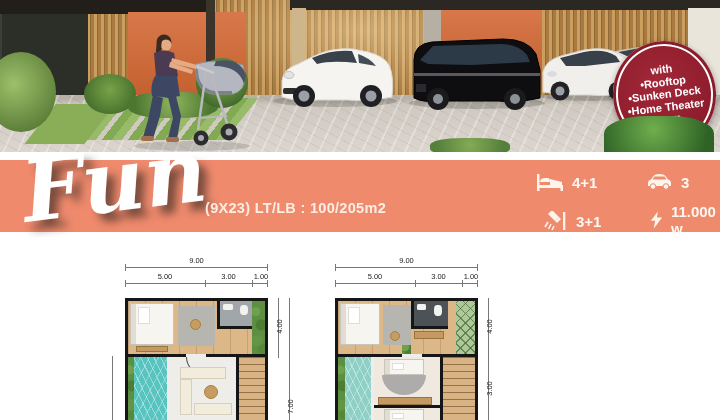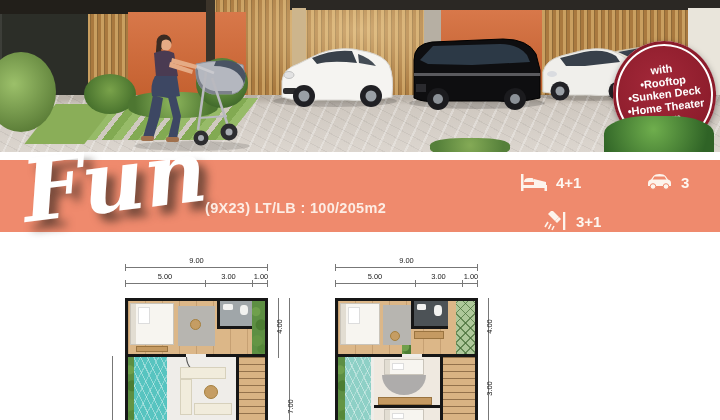--- a/index.html
+++ b/index.html
@@ -217,21 +217,21 @@
       <div>•Home Theater</div>
       <div>room</div>
     </div>
   </div>
 
   <div class="banner"></div>
   <div class="fun-title">Fun</div>
   <div class="spec">(9X23) LT/LB : 100/205m2</div>
 
 
-  <div class="stat" style="left:520px;top:173px;">
+  <div class="stat" style="left:536px;top:173px;">
     <svg width="28" height="19" viewBox="0 0 28 19">
       <rect x="1" y="1" width="2.5" height="17" fill="#fdf4ec"></rect>
       <path d="M4,9 Q4,5 9,5 L12,5 Q14,5 14,9 Z" fill="#fdf4ec"></path>
       <path d="M14,6 L26,9 L26,12 L14,12 Z" fill="#fdf4ec"></path>
       <rect x="1" y="12" width="26" height="3" fill="#fdf4ec"></rect>
       <rect x="24.5" y="12" width="2.5" height="6" fill="#fdf4ec"></rect>
     </svg>
     <span class="val">4+1</span>
   </div>
 
@@ -250,20 +250,26 @@
       <path d="M6,3 L13,10 L17,6 L10,-1 Z" fill="#fdf4ec"></path>
       <path d="M13,10 L17,6 L19,8 L15,12 Z" fill="#fdf4ec"></path>
       <line x1="6" y1="11" x2="3" y2="16" stroke="#fdf4ec" stroke-width="1.6"></line>
       <line x1="9" y1="13" x2="6.5" y2="18" stroke="#fdf4ec" stroke-width="1.6"></line>
       <line x1="12" y1="15" x2="10" y2="19" stroke="#fdf4ec" stroke-width="1.6"></line>
       <rect x="21" y="1" width="2.3" height="18" fill="#fdf4ec"></rect>
     </svg>
     <span class="val">3+1</span>
   </div>
 
+  <div class="stat" style="left:650px;top:203px;">
+    <svg width="16" height="22" viewBox="0 0 16 22">
+      <polygon points="10,0 1,12 6.5,12 4.5,22 15,8 8.5,8" fill="#fdf4ec"></polygon>
+    </svg>
+    <span class="val">11.000 w</span>
+  </div>
 
   <div class="plan" style="left:110px;top:252px;">
     <div class="dimlabel" style="left:15px;top:4px;width:143px;text-align:center;">9.00</div>
     <div class="dimline h-line" style="left:15px;top:15px;width:143px;"></div>
     <div class="dimline v-line" style="left:15px;top:12px;height:7px;"></div>
     <div class="dimline v-line" style="left:157px;top:12px;height:7px;"></div>
     <div class="dimlabel" style="left:15px;top:20px;width:80px;text-align:center;">5.00</div>
     <div class="dimlabel" style="left:95px;top:20px;width:47px;text-align:center;">3.00</div>
     <div class="dimlabel" style="left:138px;top:20px;width:26px;text-align:center;">1.00</div>
     <div class="dimline h-line" style="left:15px;top:31px;width:143px;"></div>

